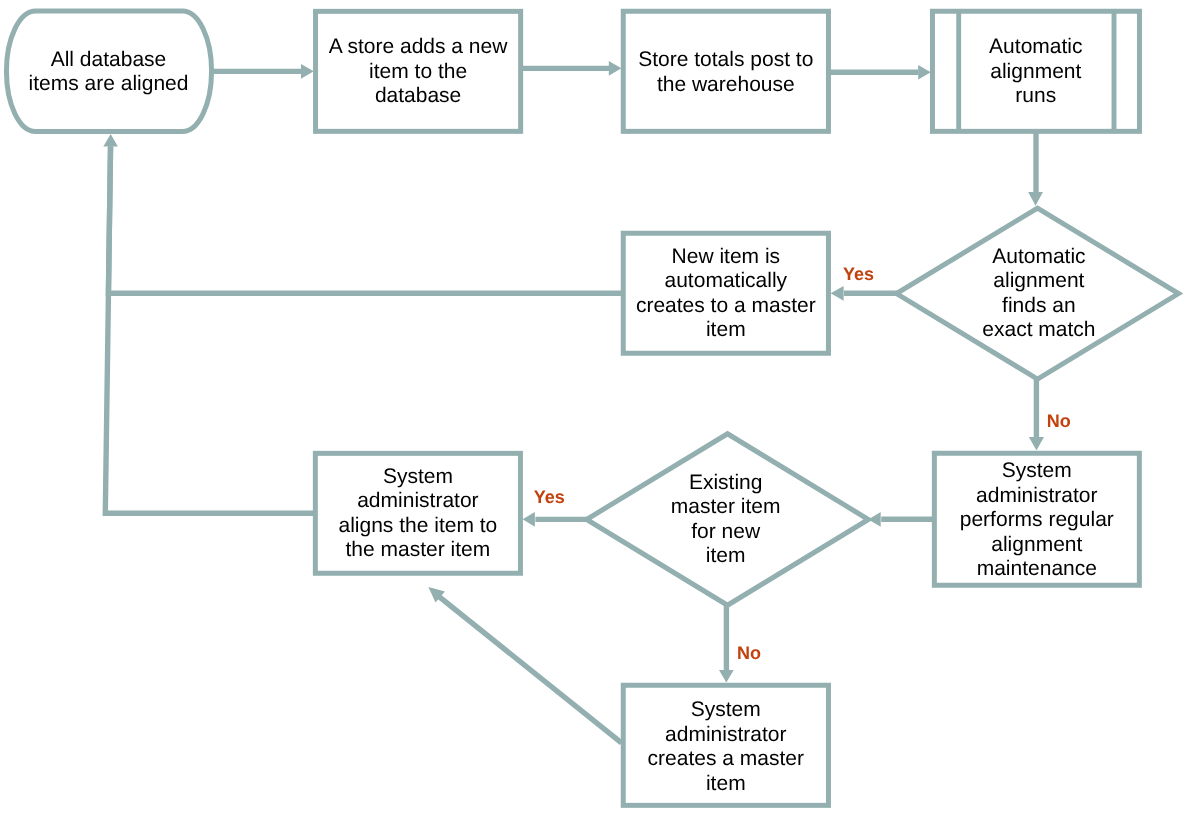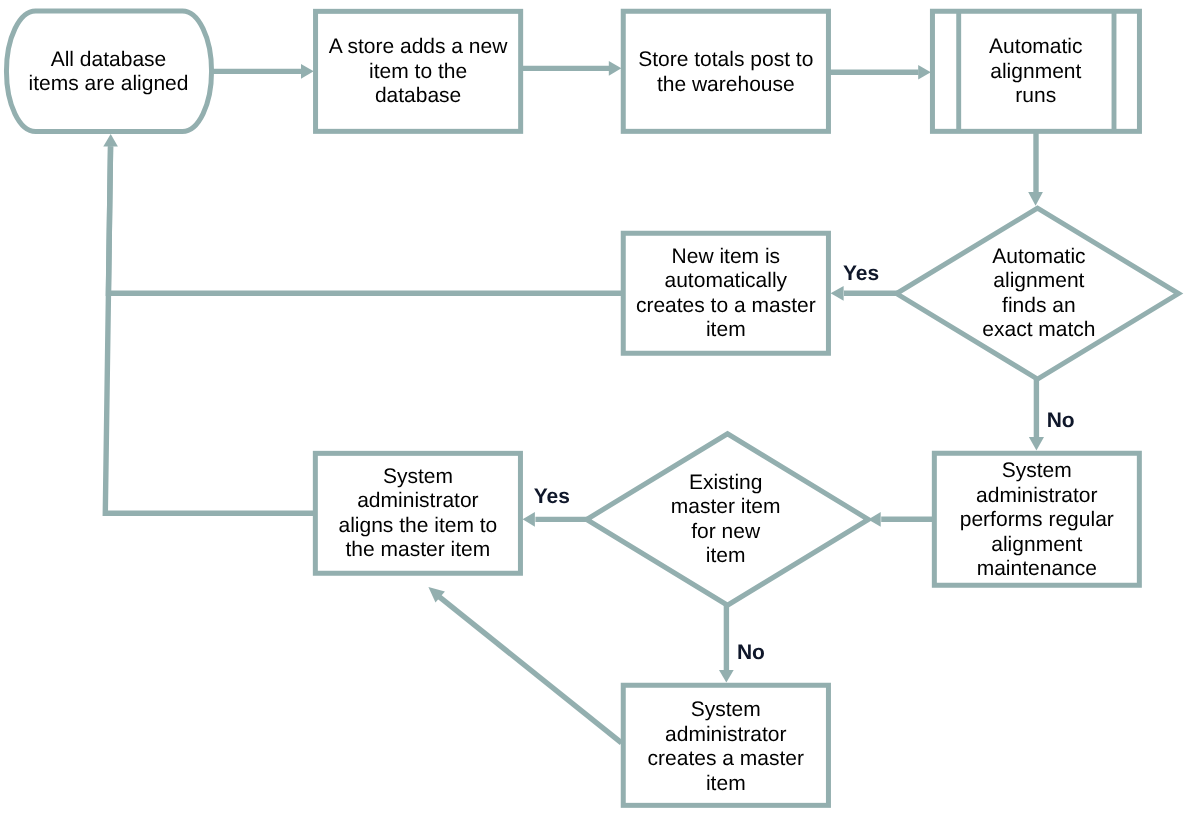--- a/index.html
+++ b/index.html
@@ -8,21 +8,21 @@
        -webkit-font-smoothing:antialiased;
        text-rendering:geometricPrecision;}
   .nodelabel,.edgelabel{-webkit-font-smoothing:antialiased;transform:translateZ(0);}
   #stage{position:relative;width:1192px;height:814px;background:#fff;overflow:hidden;}
   svg.diagram{position:absolute;left:0;top:0;width:1192px;height:814px;overflow:visible;}
   .shape{fill:#ffffff;stroke:#93AFAF;stroke-width:5;}
   .conn{fill:none;stroke:#93AFAF;stroke-width:5.4;stroke-linecap:butt;stroke-linejoin:miter;}
   .head{fill:#93AFAF;stroke:none;}
   .nodelabel{position:absolute;display:flex;align-items:center;justify-content:center;
              text-align:center;color:#000000;font-size:21px;line-height:24.5px;white-space:pre-line;}
-  .edgelabel{position:absolute;color:#0f172a;font-size:21px;font-weight:bold;
+  .edgelabel{position:absolute;color:#c2410c;font-size:18px;font-weight:bold;
              line-height:20px;white-space:nowrap;}
 </style>
 </head>
 <body>
 
 <div id="stage">
 
   <svg class="diagram" viewBox="0 0 1192 814">
     <defs></defs>
 

